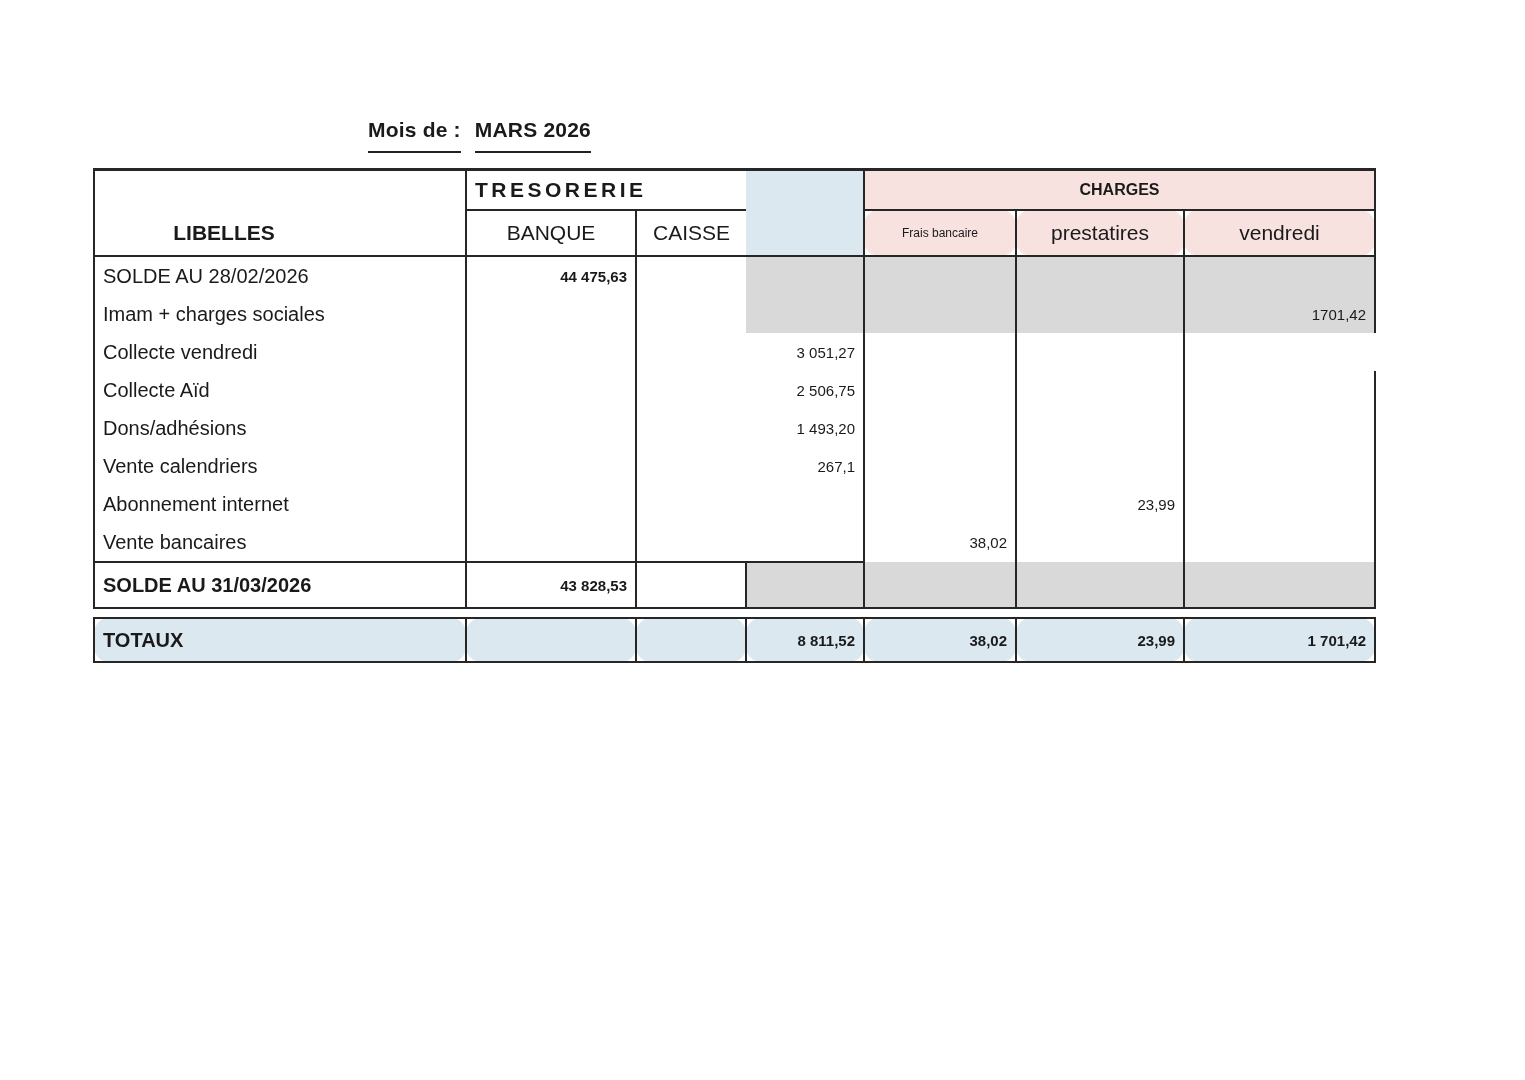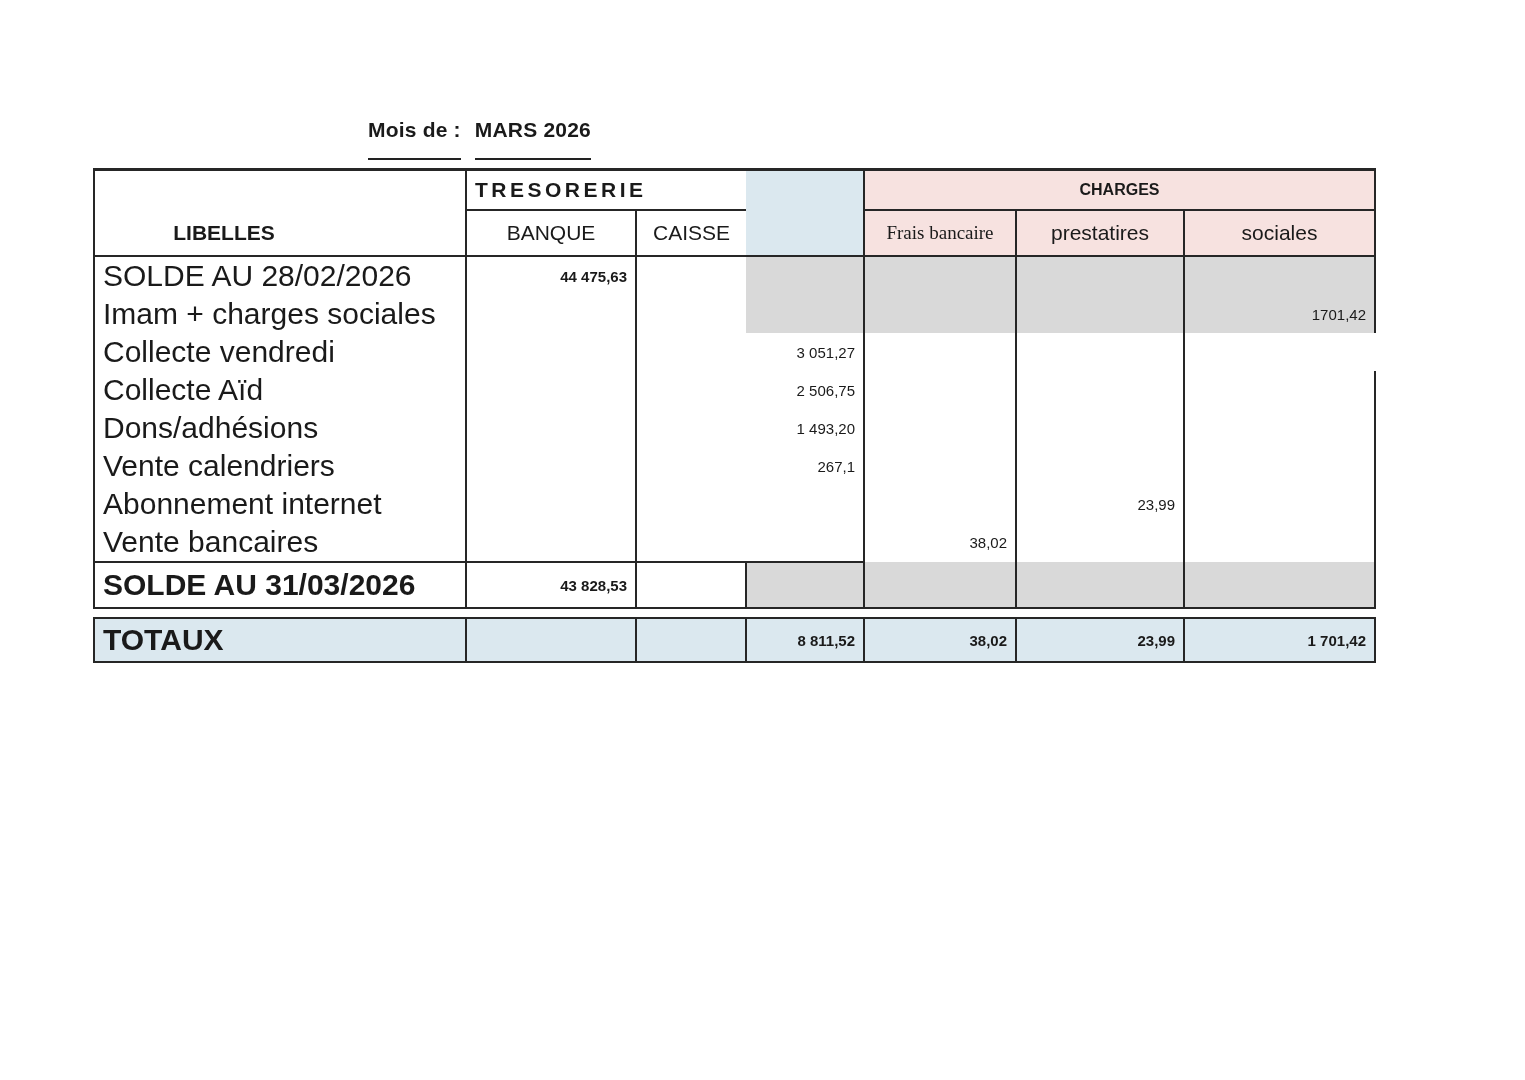--- a/index.html
+++ b/index.html
@@ -23,21 +23,21 @@
     top: 118px;
     font-size: 21px;
     font-weight: 700;
     letter-spacing: 0.2px;
     white-space: nowrap;
   }
   #month-caption .cap-label,
   #month-caption .cap-value {
     display: inline-block;
     border-bottom: 2px solid #222;
-    padding-bottom: 16px;
+    padding-bottom: 9px;
   }
   #month-caption .cap-gap { display: inline-block; width: 14px; }
 
   
   #sheet {
     position: absolute;
     left: 93px;
     top: 168px;
     width: 1099px;
   }
@@ -60,21 +60,21 @@
   col.c-banq  { width: 170px; }
   col.c-cais  { width: 110px; }
   col.c-rec   { width: 118px; }
   col.c-frais { width: 152px; }
   col.c-prest { width: 168px; }
   col.c-sal   { width: 191px; }
 
   
   .bd-l  { border-left: 2.5px solid #262626; }
   .bd-r  { border-right: 2.5px solid #262626; }
-  .bd-t  { border-top: 2.5px solid #262626; }
+  .bd-t  { border-top: 2.5px solid #262626; border-radius: 15px; }
   .bd-b  { border-bottom: 2.5px solid #262626; }
   .bd-tt { border-top: 3px solid #262626; }
 
   .fill-blue { background: #dbe8ef !important; }
   .fill-pink { background: #f7e2e0 !important; }
   .fill-grey { background: #d9d9d9 !important; }
 
   .ctr { text-align: center; }
   .rgt { text-align: right; }
   .lft { text-align: left; }
@@ -92,23 +92,23 @@
     font-weight: 700;
     font-size: 21px;
     letter-spacing: 3.5px;
     padding-left: 10px;
   }
   .charges-title {
     font-weight: 700;
     font-size: 16px;
   }
   .sub-hdr { font-size: 21px; }
-  .sub-hdr.thin { font-size: 19px; font-family: Liberation Serif, serif; }
-
-  .lbl-cell { font-size: 30px; padding-left: 8px; }
+  .sub-hdr.thin { font-size: 12px; }
+
+  .lbl-cell { font-size: 20px; padding-left: 8px; }
   .num-cell { font-size: 15px; padding-right: 6px; }
   .num-cell.b { font-weight: 700; }
   .lbl-cell.b { font-weight: 700; }
 
   
   #sheet .edge-gap {
     position: absolute;
     right: -1px;
     width: 3px;
     background: #ffffff;
@@ -142,21 +142,21 @@
         <td class="fill-pink charges-title ctr bd-l bd-tt bd-r" colspan="3">CHARGES</td>
       </tr>
 
       <tr class="r-hdr2">
         <td class="ctr bold bd-l bd-b sub-hdr" style="padding-right:120px;">LIBELLES</td>
         <td class="ctr bd-l bd-t bd-b sub-hdr">BANQUE</td>
         <td class="ctr bd-l bd-t bd-b sub-hdr">CAISSE</td>
         <td class="fill-blue bd-b"></td>
         <td class="fill-pink ctr sub-hdr thin bd-l bd-t bd-b">Frais bancaire</td>
         <td class="fill-pink ctr sub-hdr bd-l bd-t bd-b">prestatires</td>
-        <td class="fill-pink ctr sub-hdr bd-l bd-t bd-b bd-r">sociales</td>
+        <td class="fill-pink ctr sub-hdr bd-l bd-t bd-b bd-r">vendredi</td>
       </tr>
 
       <tr class="r-body">
         <td class="lbl-cell bd-l">SOLDE AU 28/02/2026</td>
         <td class="num-cell b rgt bd-l">44 475,63</td>
         <td class="num-cell rgt bd-l"></td>
         <td class="num-cell rgt fill-grey"></td>
         <td class="num-cell rgt fill-grey bd-l"></td>
         <td class="num-cell rgt fill-grey bd-l"></td>
         <td class="num-cell rgt fill-grey bd-l bd-r"></td>

